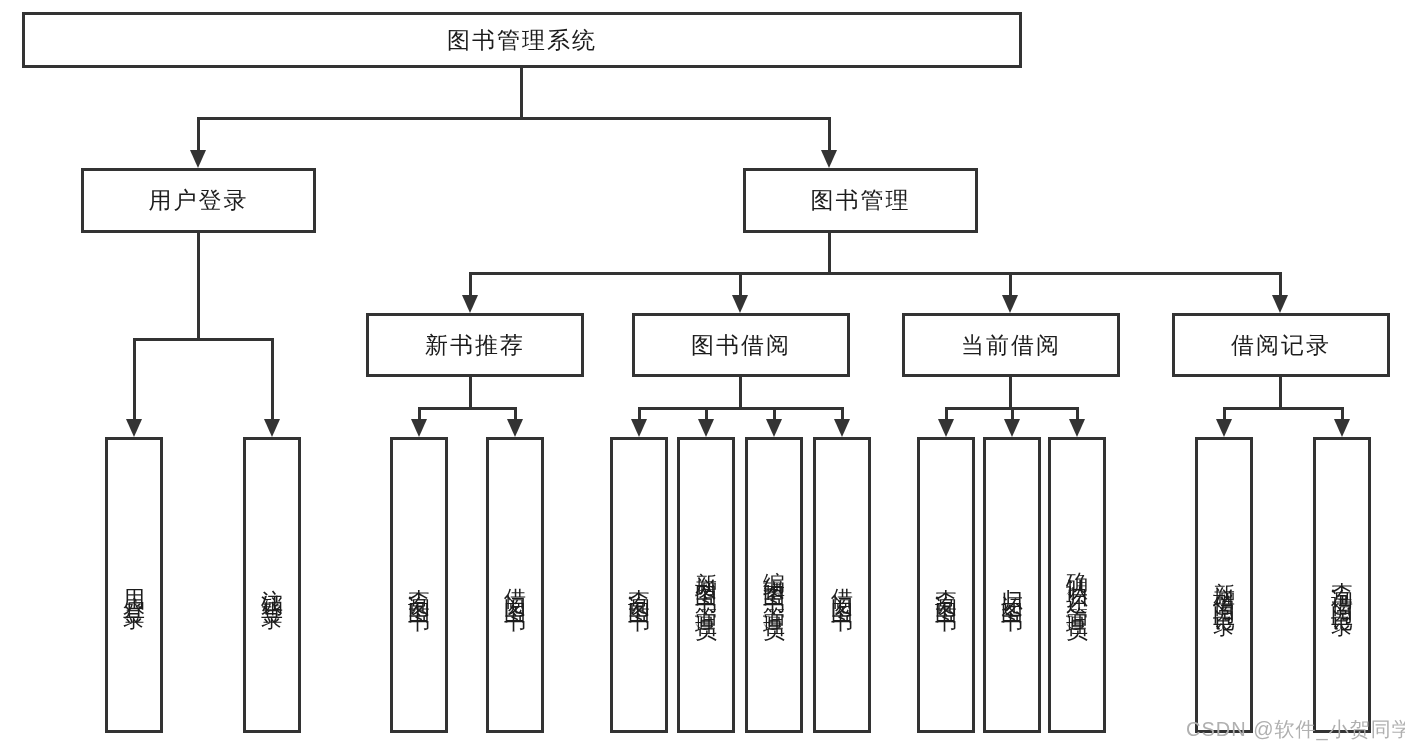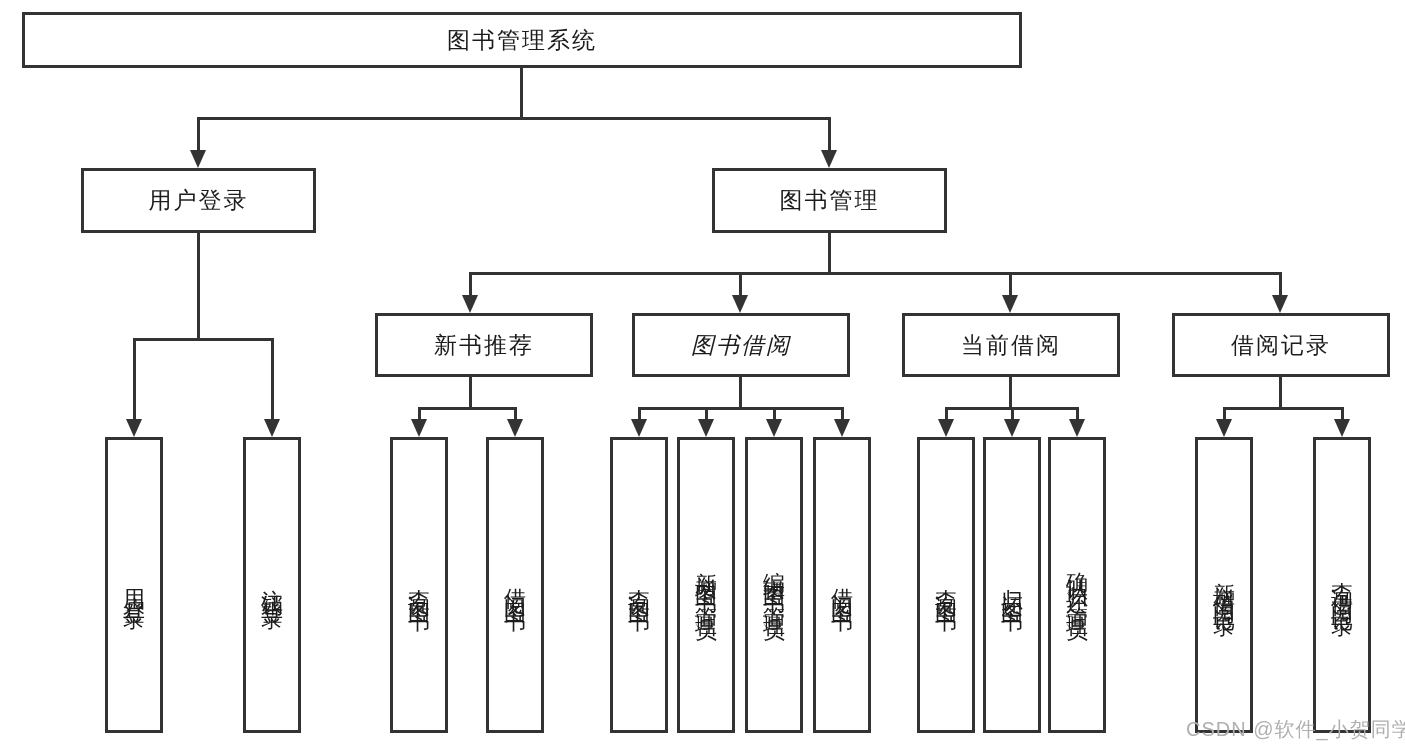--- a/index.html
+++ b/index.html
@@ -44,21 +44,21 @@
   <div class="vl" style="left:520px;top:68px;height:49px;"></div>
   <div class="hl" style="left:197px;top:117px;width:634px;"></div>
   <div class="vl" style="left:197px;top:117px;height:33px;"></div>
   <div class="arrow" style="left:190px;top:150px;"></div>
   <div class="vl" style="left:828px;top:117px;height:33px;"></div>
   <div class="arrow" style="left:821px;top:150px;"></div>
 
   <div class="box lvl1" style="left:81px;">
     <span class="hlabel">用户登录</span>
   </div>
-  <div class="box lvl1" style="left:712px;align-items:center;">
+  <div class="box lvl1" style="left:743px;align-items:center;">
     <span class="hlabel">图书管理</span>
   </div>
 
   <div class="vl" style="left:197px;top:233px;height:105px;"></div>
   <div class="hl" style="left:133px;top:338px;width:141px;"></div>
   <div class="vl" style="left:133px;top:338px;height:81px;"></div>
   <div class="arrow" style="left:126px;top:419px;"></div>
   <div class="vl" style="left:271px;top:338px;height:81px;"></div>
   <div class="arrow" style="left:264px;top:419px;"></div>
 
@@ -66,24 +66,24 @@
   <div class="hl" style="left:469px;top:272px;width:813px;"></div>
   <div class="vl" style="left:469px;top:272px;height:23px;"></div>
   <div class="arrow" style="left:462px;top:295px;"></div>
   <div class="vl" style="left:739px;top:272px;height:23px;"></div>
   <div class="arrow" style="left:732px;top:295px;"></div>
   <div class="vl" style="left:1009px;top:272px;height:23px;"></div>
   <div class="arrow" style="left:1002px;top:295px;"></div>
   <div class="vl" style="left:1279px;top:272px;height:23px;"></div>
   <div class="arrow" style="left:1272px;top:295px;"></div>
 
-  <div class="box lvl2" style="left:375px;">
+  <div class="box lvl2" style="left:366px;">
     <span class="hlabel">新书推荐</span>
   </div>
-  <div class="box lvl2" style="left:632px;font-style:italic;">
+  <div class="box lvl2" style="left:632px;">
     <span class="hlabel">图书借阅</span>
   </div>
   <div class="box lvl2" style="left:1172px;">
     <span class="hlabel">借阅记录</span>
   </div>
   <div class="box lvl2" style="left:902px;">
     <span class="hlabel">当前借阅</span>
   </div>
 
   <div class="vl" style="left:469px;top:377px;height:30px;"></div>

